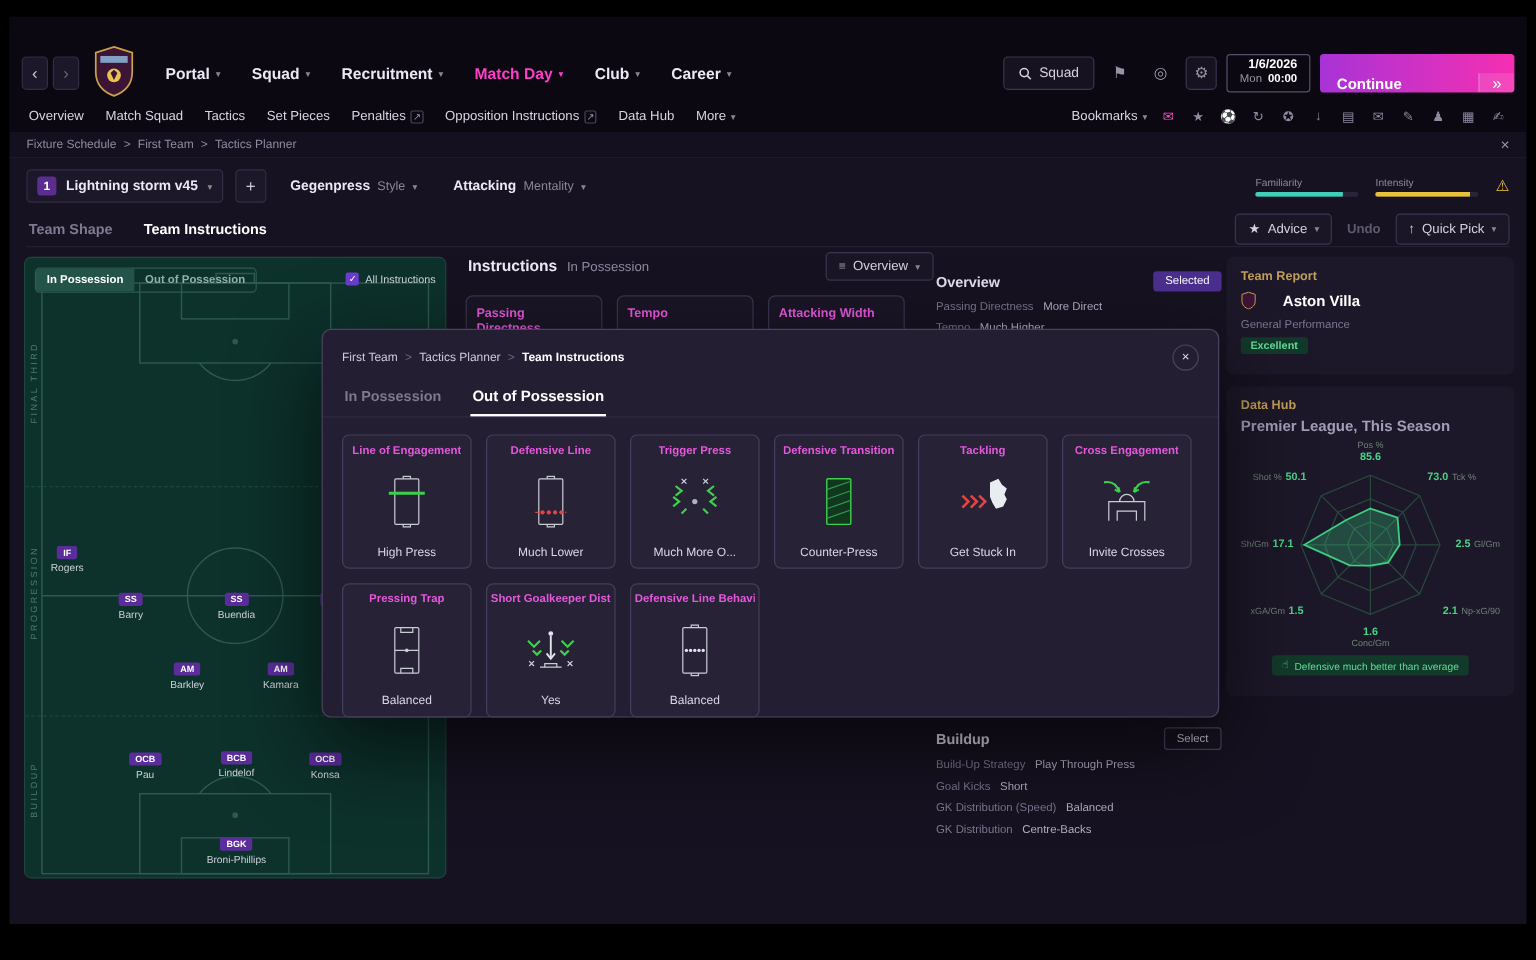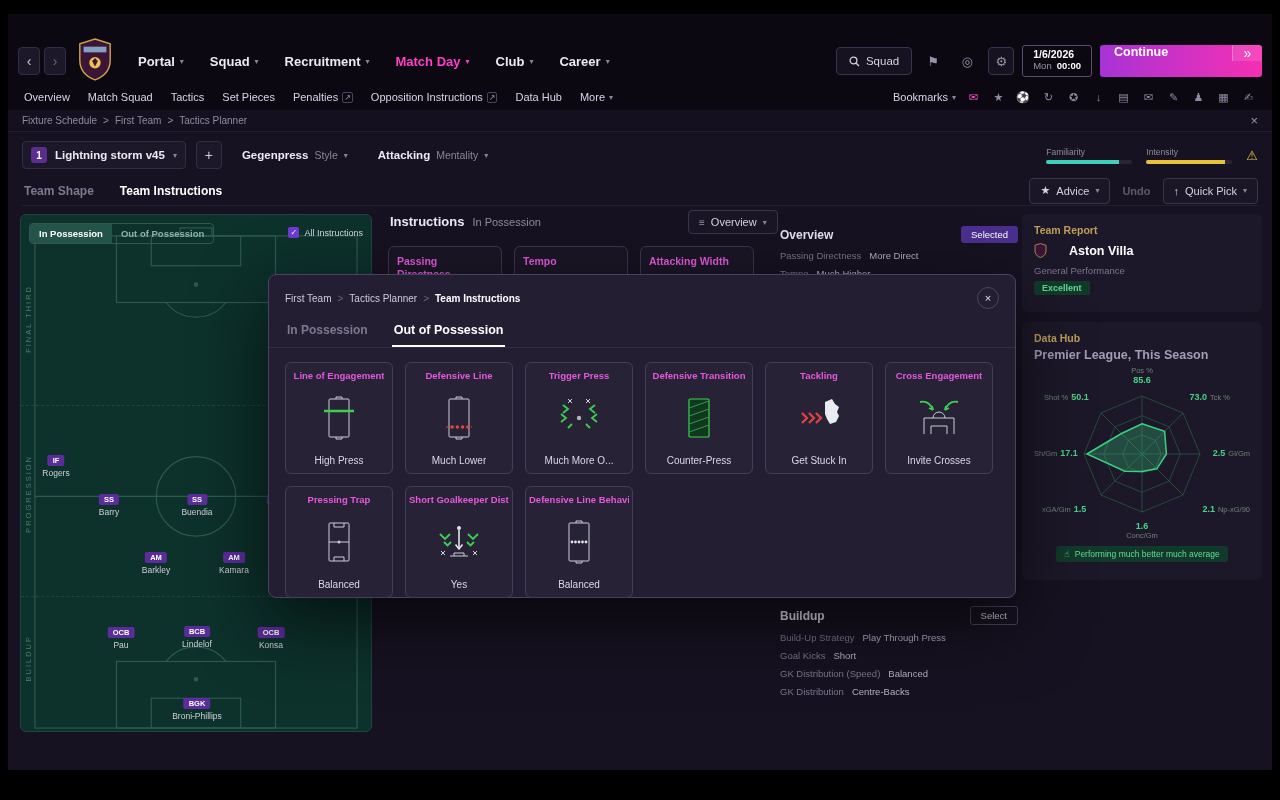--- a/index.html
+++ b/index.html
@@ -18,25 +18,25 @@
   .main-nav { display:flex; gap:26px; margin-left:14px; }
   .nav-item { display:flex; align-items:center; gap:5px; color:#ece8f4; font-weight:bold; font-size:13px; cursor:default; }
   .nav-item .caret { color:#8a8496; font-size:8px; }
   .nav-item.active, .nav-item.active .caret { color:#ff3fc8; }
   .header-right { margin-left:auto; display:flex; align-items:center; gap:8px; }
   .search-btn { display:flex; align-items:center; gap:6px; background:#16121f; border:1px solid #3a3450;
     border-radius:4px; height:28px; padding:0 12px; color:#d6d1e0; font-size:11.5px; }
   .hicon-btn { width:26px; height:28px; display:flex; align-items:center; justify-content:center;
     color:#9a93a8; font-size:13px; }
   .gear-box { border:1px solid #3a3450; border-radius:4px; background:#16121f; }
-  .date-box { border:1px solid #56506a; border-radius:3px; height:32px; padding:2px 10px; text-align:left; color:#fff; }
+  .date-box { border:1px solid #56506a; border-radius:3px; height:32px; padding:2px 10px; text-align:right; color:#fff; }
   .date-line1 { font-size:10.5px; font-weight:bold; }
   .date-line2 { font-size:9.5px; color:#9a93a8; display:flex; gap:5px; justify-content:center; }
   .date-line2 .t { color:#fff; font-weight:bold; }
-  .continue-btn { display:flex; align-items:flex-start; height:32px; width:162px; border-radius:3px; overflow:hidden;
+  .continue-btn { display:flex; align-items:flex-end; height:32px; width:162px; border-radius:3px; overflow:hidden;
     background:linear-gradient(90deg,#a833d6,#f62fb2); }
   .continue-label { flex:1; display:flex; align-items:center; padding-left:14px; color:#fff; font-weight:bold; font-size:12.5px; }
   .continue-chev { width:30px; display:flex; align-items:center; justify-content:center; color:#fff; font-size:14px;
     background:rgba(255,255,255,.12); border-left:1px solid rgba(255,255,255,.25); }
 
   .subnav-row { height:26px; display:flex; align-items:center; padding:0 16px; gap:18px; }
   .subnav-item { color:#d9d4e3; font-size:11px; display:flex; align-items:center; gap:4px; }
   .subnav-item .caret { color:#8a8496; font-size:8px; }
   .ext { color:#9a93a8; font-size:8px; border:1px solid #4a4460; border-radius:2px; padding:0 1px; line-height:9px; }
   .subnav-right { margin-left:auto; display:flex; align-items:center; gap:10px; }
@@ -544,21 +544,21 @@
               <span>Sh/Gm</span>
               <span class="rv">17.1</span>
             </div>
         <div class="rlabel" style="top:26px;left:10px">
               <span>Shot %</span>
               <span class="rv">50.1</span>
             </div>
       </div>
       <div class="dh-badge">
         <span class="thumb">☝</span>
-        <span class="txt">Performing much better much average</span>
+        <span class="txt">Defensive much better than average</span>
       </div>
     </div>
 
     <div class="modal">
       <div class="modal-head">
         <span>First Team</span>
         <span class="sep">&gt;</span>
         <span>Tactics Planner</span>
         <span class="sep">&gt;</span>
         <span class="current">Team Instructions</span>

